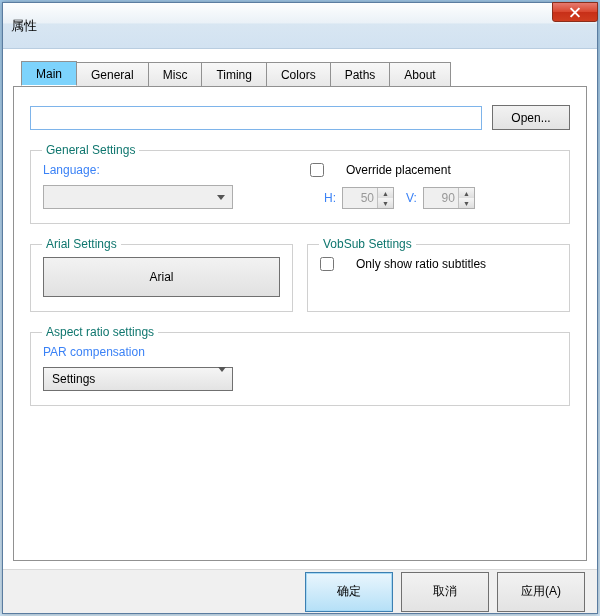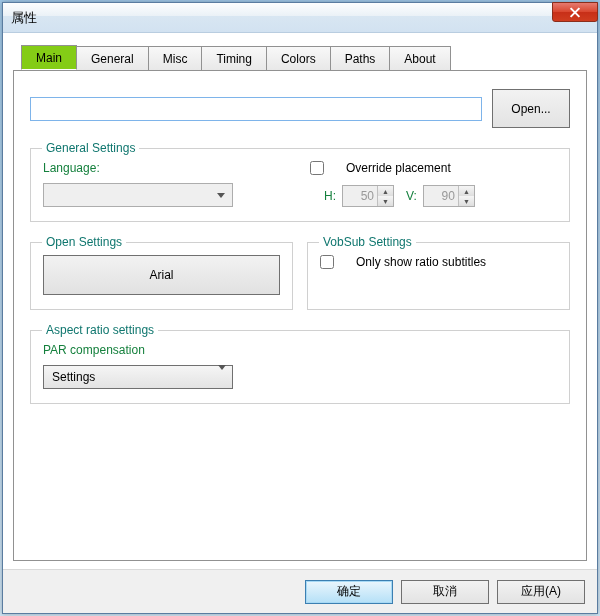--- a/index.html
+++ b/index.html
@@ -1,52 +1,52 @@
 <!DOCTYPE html>
 <html><head>
 <meta charset="utf-8">
 <style>
 *{box-sizing:border-box;margin:0;padding:0;font-family:"Microsoft YaHei",Tahoma,sans-serif;font-size:12px}
 body{background:linear-gradient(to bottom,#a0c8e8,#cfe5f5);width:600px;height:616px;overflow:hidden}
 .window{width:596px;height:612px;margin:2px;background:#fff;border:1px solid #5a7ca0;box-shadow:0 0 5px rgba(0,0,0,0.3);display:flex;flex-direction:column}
-.titlebar{height:30px;background:linear-gradient(to bottom,#fdfefe 0%,#eaf1f7 45%,#d8e6f2 46%,#d2e2f1 100%);border-bottom:1px solid #b9cde0;display:flex;align-items:center;padding:0 0 0 8px;position:relative}
+.titlebar{height:46px;background:linear-gradient(to bottom,#fdfefe 0%,#eaf1f7 45%,#d8e6f2 46%,#d2e2f1 100%);border-bottom:1px solid #b9cde0;display:flex;align-items:center;padding:0 0 0 8px;position:relative}
 .titlebar .title{color:#000;font-size:13px}
 .close-btn{position:absolute;right:-1px;top:-1px;width:46px;height:20px;background:linear-gradient(to bottom,#e67a6f 0%,#d9472f 49%,#c72f18 50%,#cf3c1f 100%);border:1px solid #8b2d1b;border-radius:0 0 3px 3px;display:flex;align-items:center;justify-content:center;cursor:default}
 .close-btn svg{width:12px;height:11px}
 .content{flex:1;background:#fff;padding:12px 10px 8px 10px;display:flex;flex-direction:column}
 .tabs{display:flex;position:relative;z-index:2;margin-left:8px}
 .tab{padding:5px 14px 4px;border:1px solid #919191;background:linear-gradient(to bottom,#f8f8f8,#e8e8e8);margin-right:-1px;cursor:default;position:relative;top:1px}
-.tab.active{background:#84cc16;border-bottom:1px solid #fff;top:0;z-index:3}
+.tab.active{background:#7dd3fc;border-bottom:1px solid #fff;top:0;z-index:3}
 .tab-panel{border:1px solid #919191;background:#fff;flex:1;padding:18px 16px;display:flex;flex-direction:column;gap:14px}
 .row1{display:flex;gap:10px;align-items:center}
 .text-input{flex:1;height:24px;border:1px solid #7eb4ea;background:#fff;padding:2px 4px;outline:none}
-.btn{height:39px;padding:0 14px;background:linear-gradient(to bottom,#f2f2f2,#e3e3e3);border:1px solid #707070;cursor:default;min-width:78px}
+.btn{height:25px;padding:0 14px;background:linear-gradient(to bottom,#f2f2f2,#e3e3e3);border:1px solid #707070;cursor:default;min-width:78px}
 .groupbox{border:1px solid #d0d0d0;padding:12px 12px 14px 12px;position:relative;margin-top:6px}
 .groupbox .legend{position:absolute;top:-8px;left:11px;background:#fff;padding:0 4px;color:#0f766e}
 .gs-row{display:flex;gap:20px}
 .gs-left{flex:1;display:flex;flex-direction:column;gap:8px}
 .gs-right{flex:1;display:flex;flex-direction:column;gap:10px}
-.label{color:#15803d}
+.label{color:#3b82f6}
 .combo{height:24px;border:1px solid #adadad;background:#efefef;display:flex;align-items:center;justify-content:flex-end;padding-right:4px;width:190px}
 .combo.disabled{color:#888}
 .combo .arrow{width:15px;height:15px;display:flex;align-items:center;justify-content:center}
 .check-row{display:flex;align-items:center;gap:22px}
 .check-row input[type=checkbox]{width:14px;height:14px}
 .hv-row{display:flex;align-items:center;gap:6px;margin-left:14px}
 .spin{display:inline-flex;align-items:center;border:1px solid #adadad;background:#efefef;height:22px}
 .spin input{width:34px;border:none;background:transparent;text-align:right;padding-right:3px;height:36px;outline:none;color:#555}
 .spin .spinbtns{display:flex;flex-direction:column;border-left:1px solid #c0c0c0}
 .spin .sb{width:15px;height:10px;display:flex;align-items:center;justify-content:center;background:linear-gradient(to bottom,#f5f5f5,#dedede);font-size:7px;color:#555}
 .spin.disabled input{color:#999}
 .two-col{display:flex;gap:14px}
 .two-col .groupbox{flex:1}
 .wide-btn{width:100%;height:40px;background:linear-gradient(to bottom,#f2f2f2,#e1e1e1);border:1px solid #707070;cursor:default}
 .combo2{height:24px;width:190px;border:1px solid #707070;background:linear-gradient(to bottom,#f5f5f5,#e3e3e3);display:flex;align-items:center;justify-content:space-between;padding:0 6px 0 8px}
 .footer{height:44px;border-top:1px solid #d9d9d9;background:#f0f0f0;display:flex;justify-content:flex-end;align-items:center;gap:8px;padding:0 12px}
-.footer .fbtn{height:24px;min-width:88px;border:1px solid #707070;background:linear-gradient(to bottom,#f2f2f2,#e3e3e3);cursor:default}
+.footer .fbtn{height:40px;min-width:88px;border:1px solid #707070;background:linear-gradient(to bottom,#f2f2f2,#e3e3e3);cursor:default}
 .footer .fbtn.primary{border:1px solid #3c7fb1;background:linear-gradient(to bottom,#eaf6fd,#b5e0f7);box-shadow:inset 0 0 0 1px #a7d9f5}
 .caret-down{width:0;height:0;border-left:4px solid transparent;border-right:4px solid transparent;border-top:5px solid #555}
 </style>
 </head>
 <body>
 
 <div class="window">
   <div class="titlebar">
     <span class="title">属性</span>
     <div class="close-btn">
@@ -108,21 +108,21 @@
                     <span class="sb">▼</span>
                   </span>
               </span>
             </div>
           </div>
         </div>
       </div>
 
       <div class="two-col">
         <div class="groupbox">
-          <span class="legend">Open Settings</span>
+          <span class="legend">Arial Settings</span>
           <button class="wide-btn">Arial</button>
         </div>
         <div class="groupbox">
           <span class="legend">VobSub Settings</span>
           <label class="check-row">
             <input type="checkbox" style="">
             <span>Only show ratio subtitles</span>
           </label>
         </div>
       </div>

